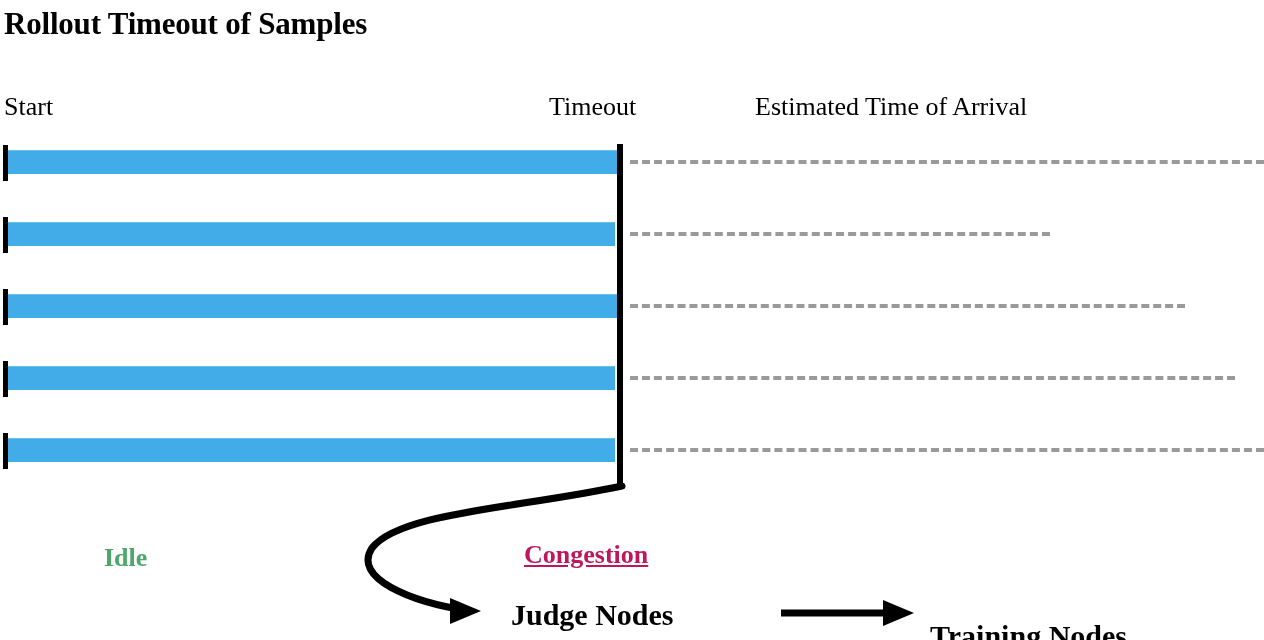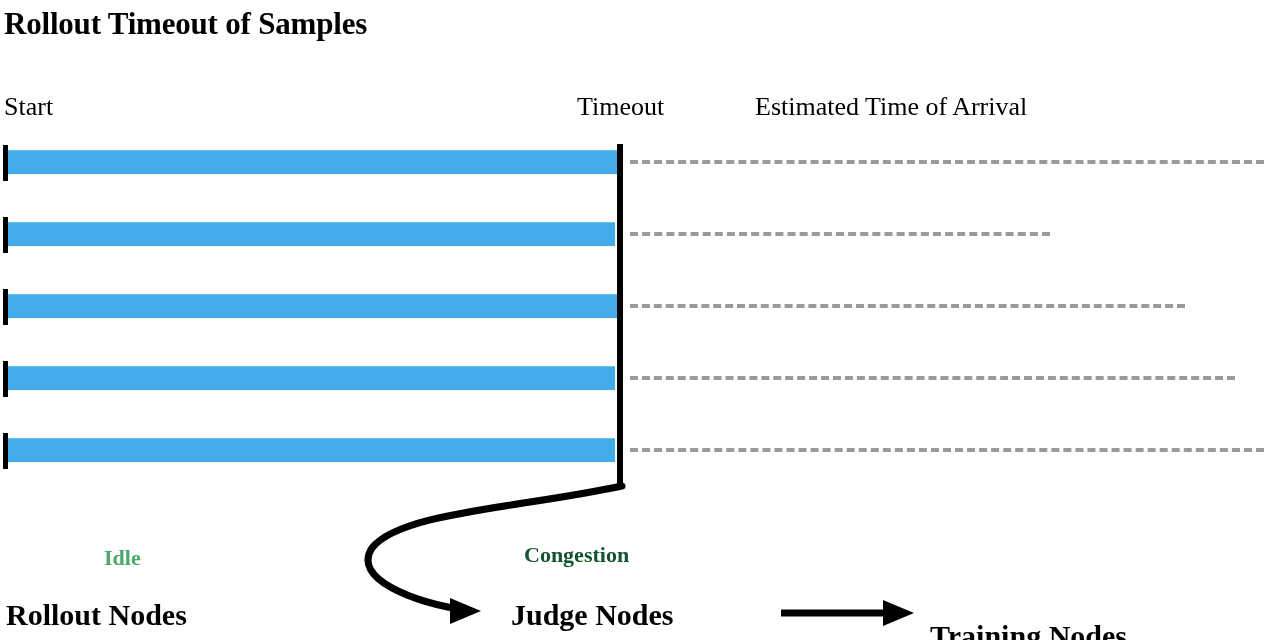--- a/index.html
+++ b/index.html
@@ -37,21 +37,21 @@
 
   
   .col-header {
     font-size: 26px;
     font-weight: normal;
     white-space: nowrap;
     line-height: 34px;
     font-family: Liberation Serif, serif;
   }
   #header-start   { left: 4px;   top: 90px; }
-  #header-timeout { left: 549px; top: 90px; margin-left: 28px; }
+  #header-timeout { left: 549px; top: 90px; }
   #header-eta     { left: 755px; top: 90px; }
 
   
   #gantt {
     left: 0;
     top: 0;
     width: 1264px;
     height: 500px;
   }
   .row { position: absolute; left: 0; width: 1264px; height: 40px; }
@@ -83,21 +83,21 @@
   #timeout-line {
     left: 617px;
     top: 144px;
     width: 6px;
     height: 342px;
     background: #000000;
   }
 
   
   .state-label {
-    font-size: 22px;
+    font-size: 26px;
     font-weight: bold;
     white-space: nowrap;
     line-height: 30px;
   }
   #label-idle       { left: 104px; top: 543px; }
   #label-congestion { left: 524px; top: 540px; }
 
   .node-label {
     font-size: 30px;
     font-weight: bold;
@@ -151,23 +151,22 @@
       <div class="row" style="top: 433px;">
         <div class="start-tick" style="background: rgb(0, 0, 0);"></div>
         <div class="bar" style="left: 8px; width: 607px; background: rgb(65, 172, 232); border-top-color: rgb(103, 192, 238);"></div>
         <div class="dash" style="left: 630px; width: 634px; border-top-color: rgb(154, 154, 154);"></div>
       </div>
     </div>
 
   <div class="abs" id="timeout-line"></div>
 
   <div class="abs state-label" id="label-idle" style="color: rgb(76, 168, 106);">Idle</div>
-  <div class="abs state-label" id="label-congestion" style="color: #14532d;">Congestion</div>
+  <div class="abs state-label" id="label-congestion" style="color: #be185d; text-decoration: underline;">Congestion</div>
 
-  <div class="abs node-label" id="node-rollout">Rollout Nodes</div>
   <div class="abs node-label" id="node-judge">Judge Nodes</div>
   <div class="abs node-label" id="node-training">Training Nodes</div>
 
   <svg class="abs" id="arrows" viewBox="0 0 1264 640">
     <g>
       <path d="M 622 486
                C 520 508, 400 512, 372 548
                C 352 578, 410 602, 470 611" fill="none" stroke="#000000" stroke-width="7" stroke-linecap="round"></path>
       <path d="M 450 598 L 481 611 L 450 624 Z" fill="#000000"></path>
     </g>

